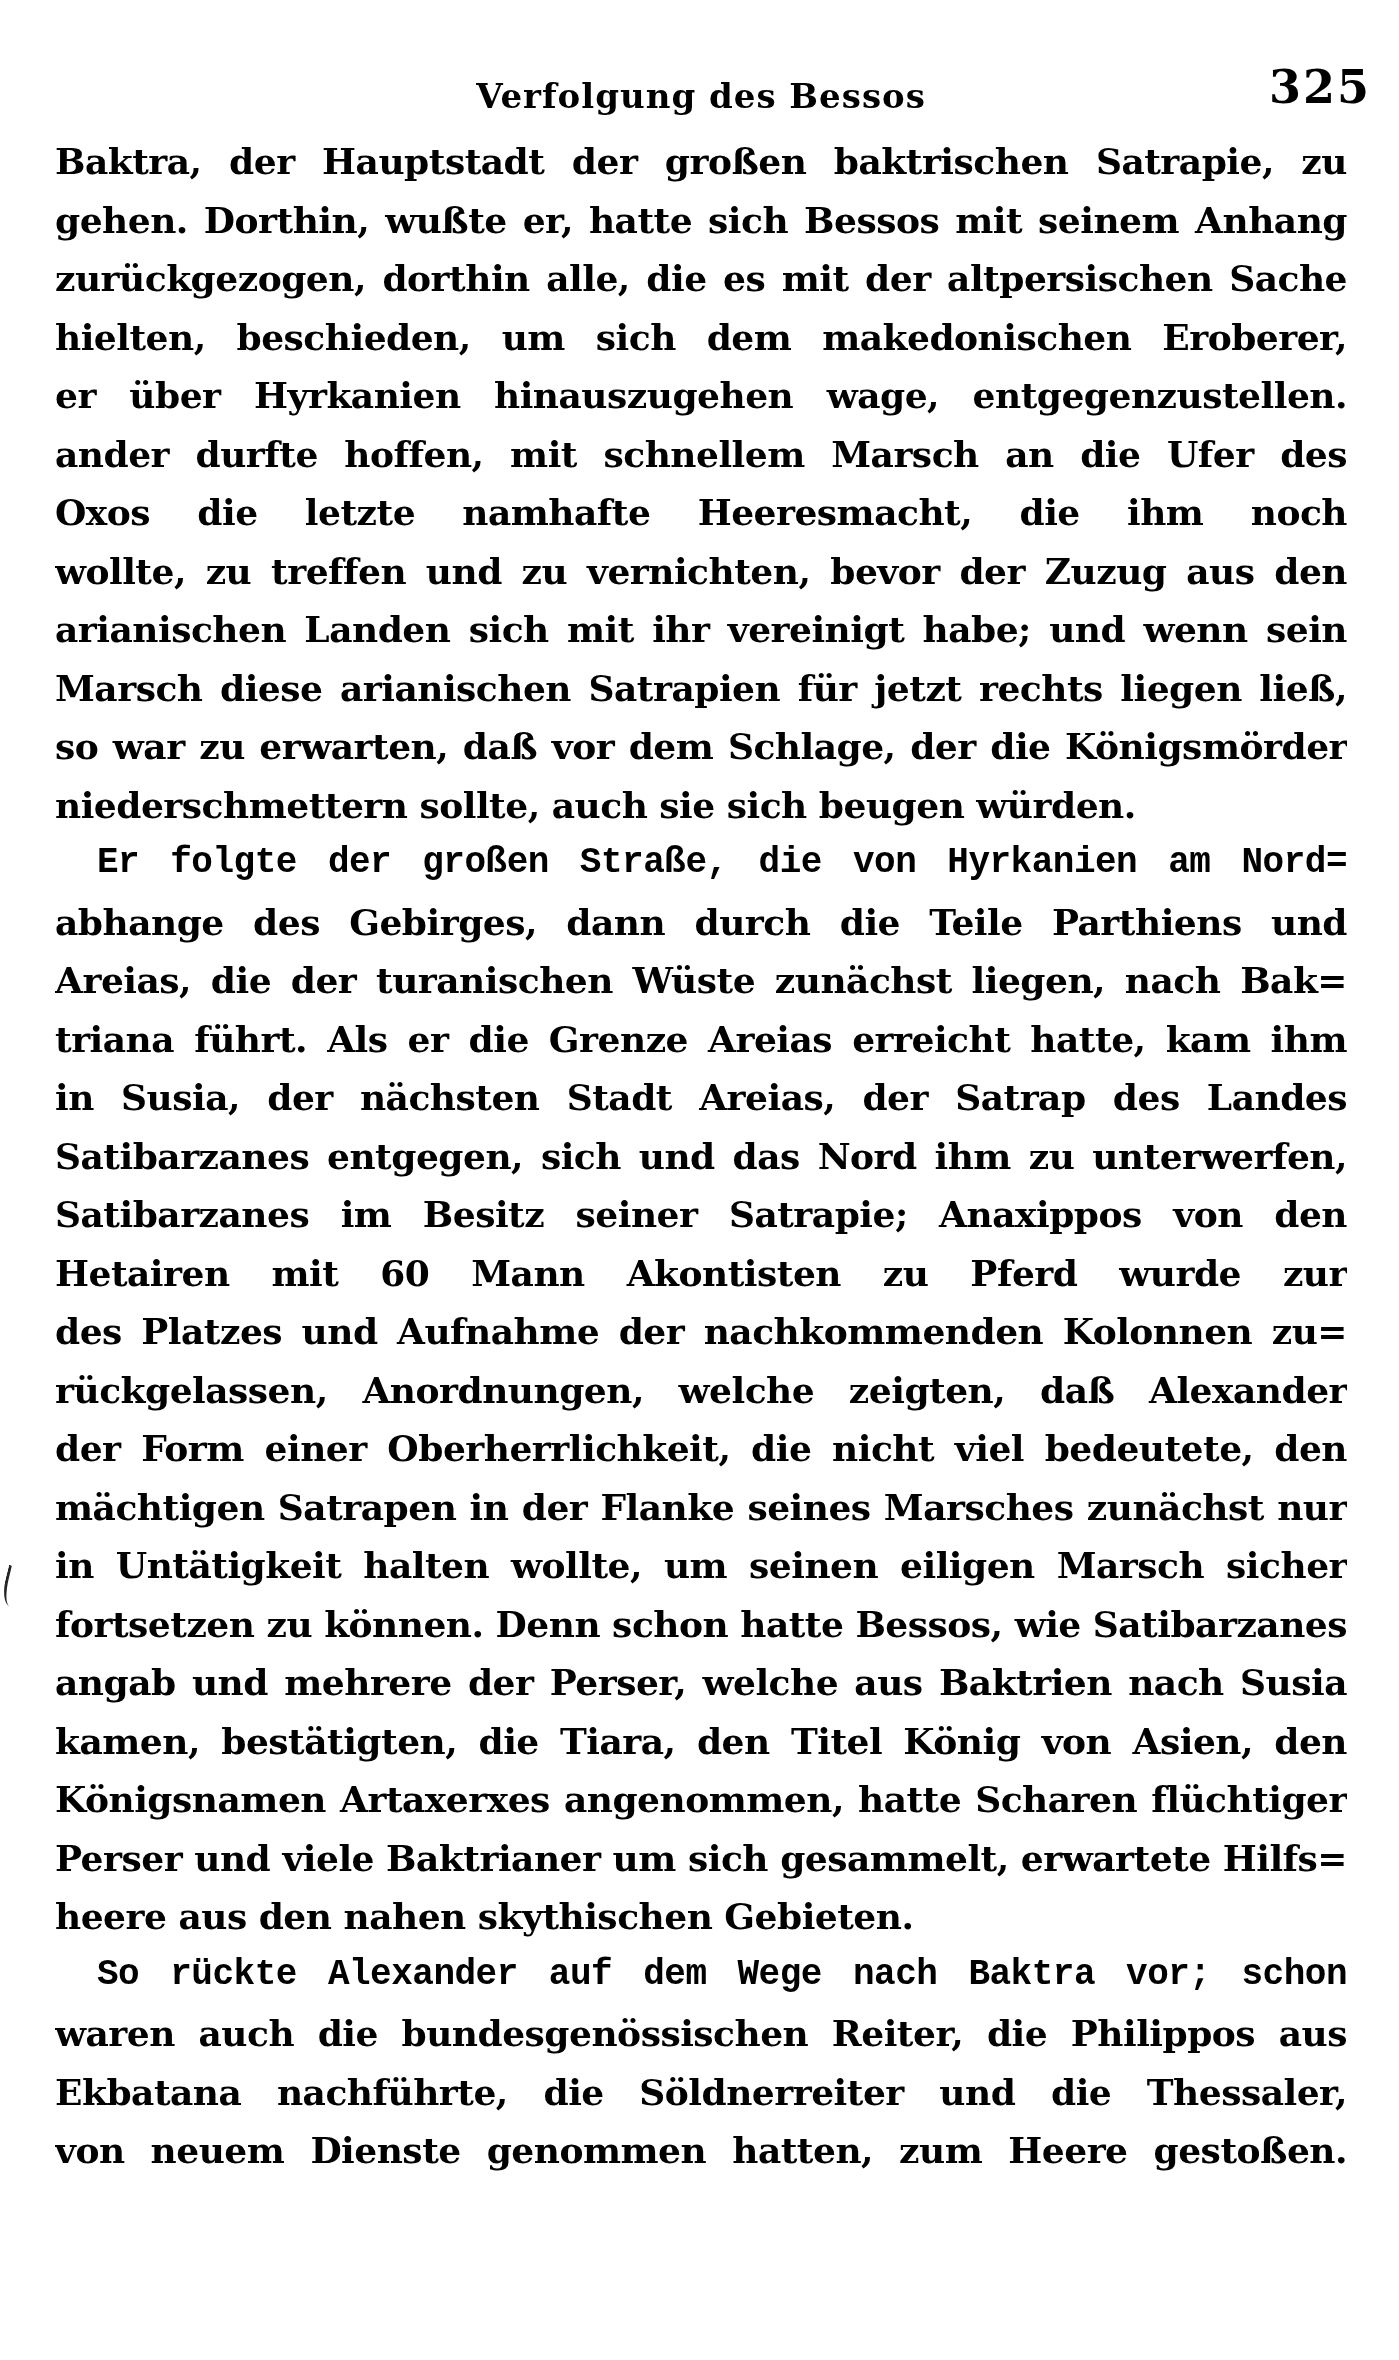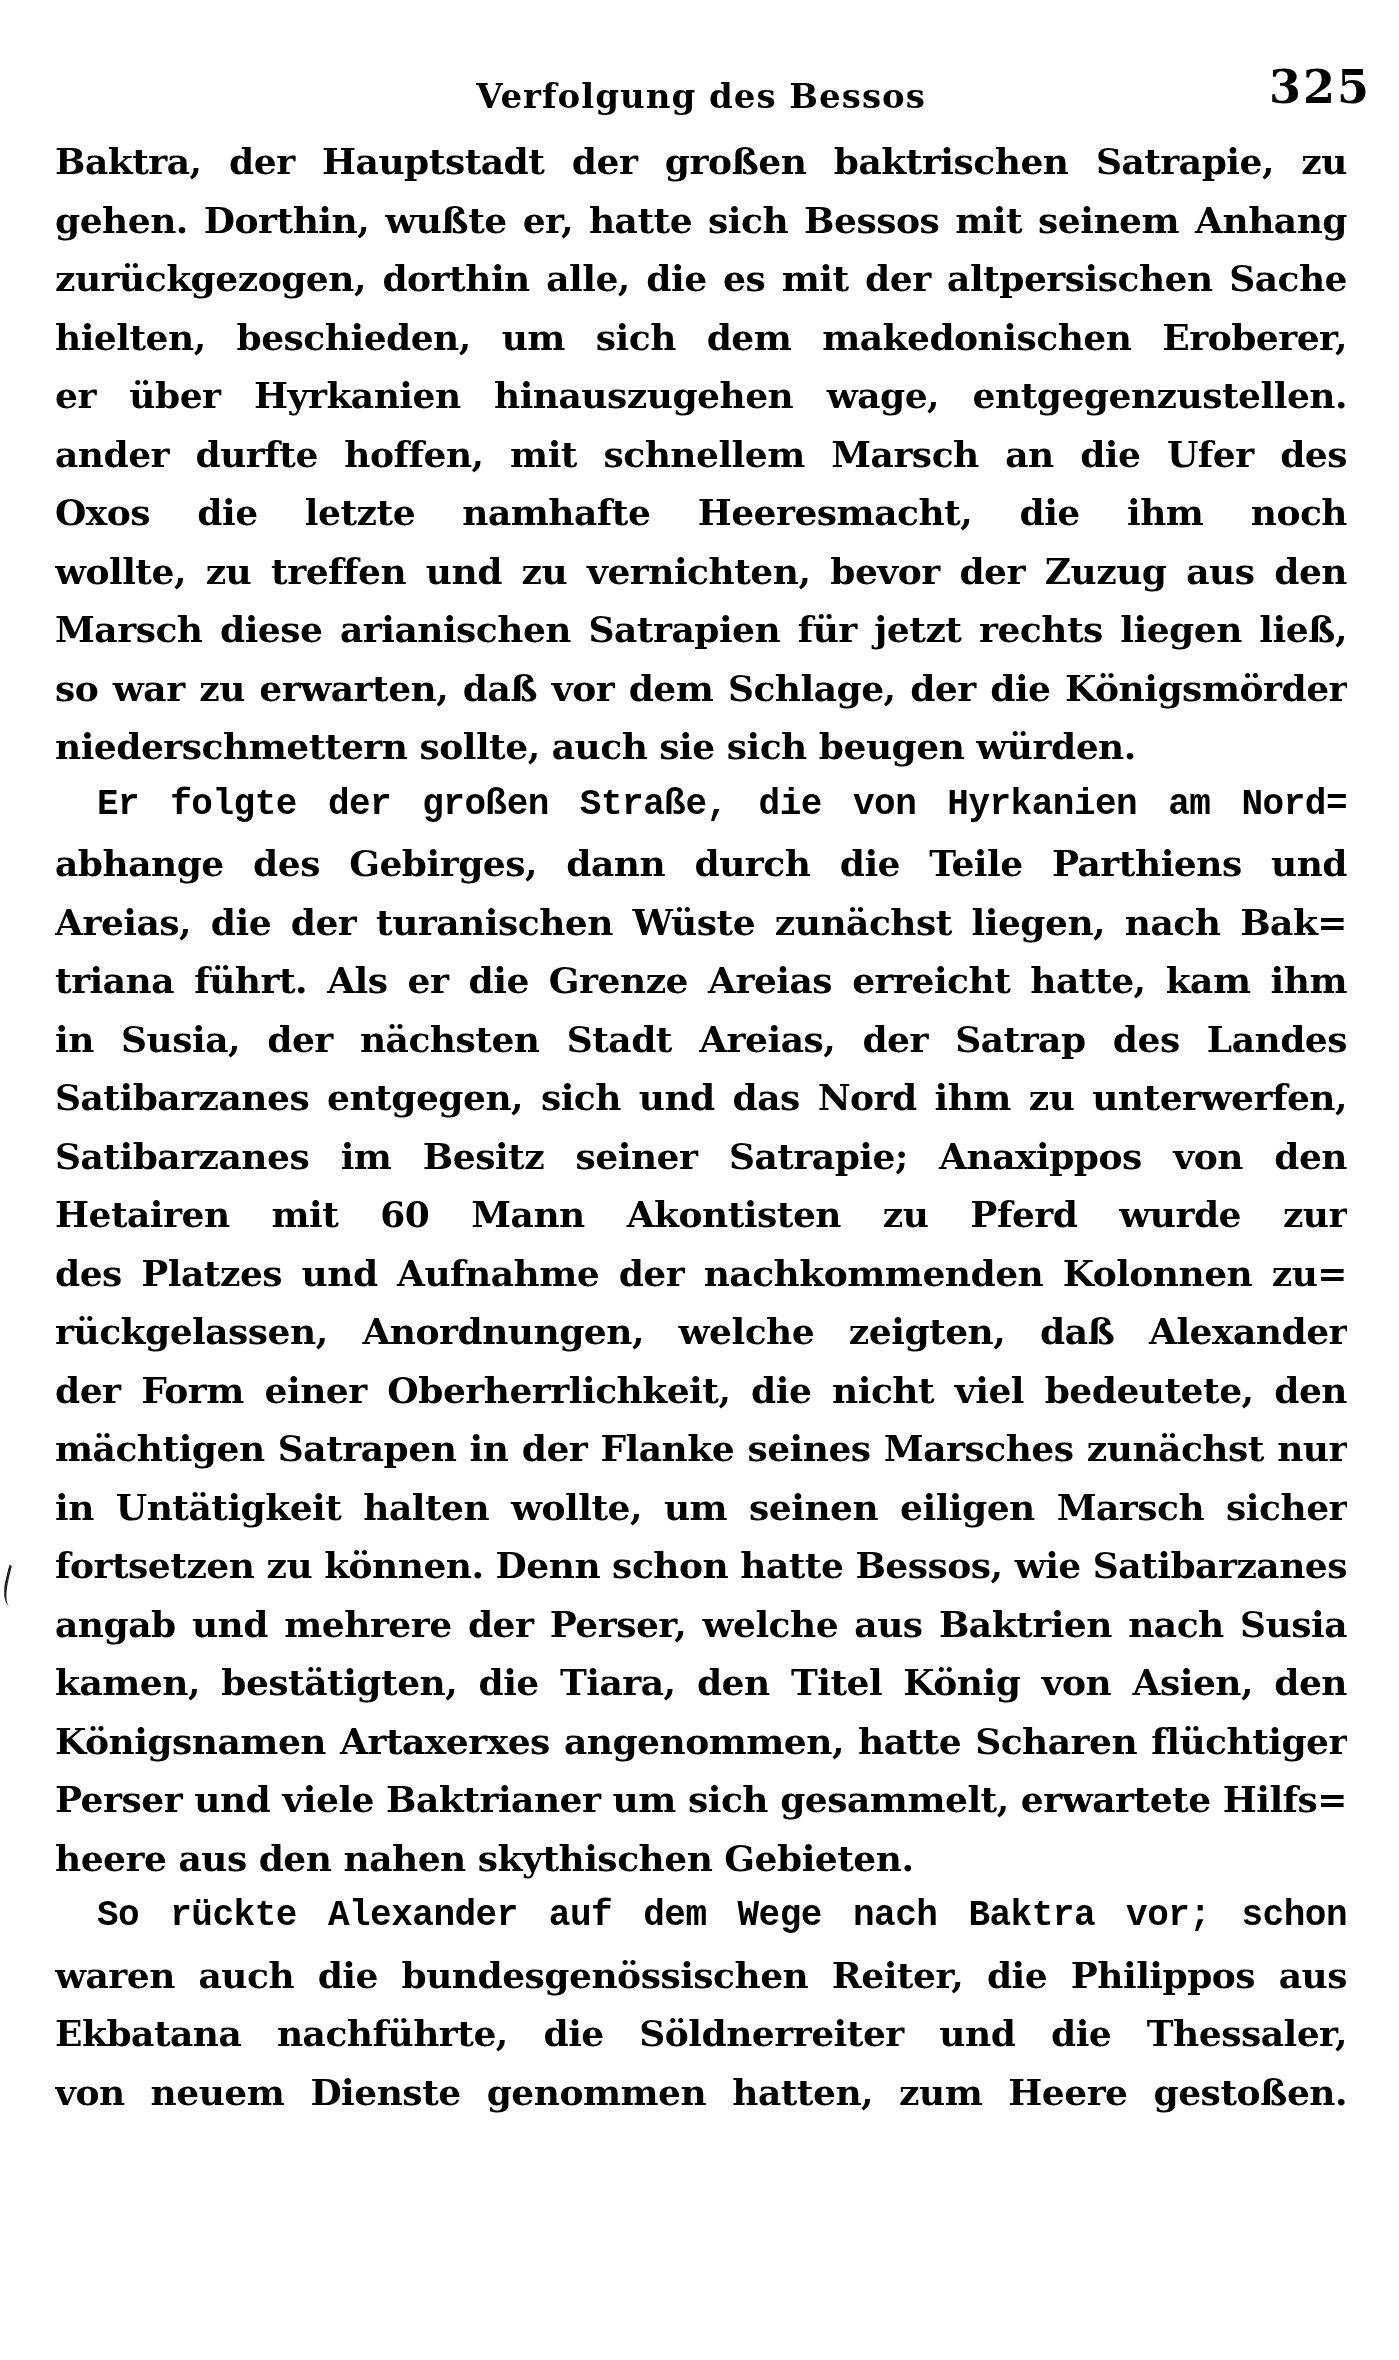--- a/index.html
+++ b/index.html
@@ -63,20 +63,21 @@
   <div class="page-number">325</div>
   <div class="text-block">
       <div class="line">Baktra, der Hauptstadt der großen baktrischen Satrapie, zu</div>
       <div class="line">gehen. Dorthin, wußte er, hatte sich Bessos mit seinem Anhang</div>
       <div class="line">zurückgezogen, dorthin alle, die es mit der altpersischen Sache</div>
       <div class="line">hielten, beschieden, um sich dem makedonischen Eroberer, wenn</div>
       <div class="line">er über Hyrkanien hinauszugehen wage, entgegenzustellen. Alex=</div>
       <div class="line">ander durfte hoffen, mit schnellem Marsch an die Ufer des</div>
       <div class="line">Oxos die letzte namhafte Heeresmacht, die ihm noch widerstehen</div>
       <div class="line">wollte, zu treffen und zu vernichten, bevor der Zuzug aus den</div>
+      <div class="line">arianischen Landen sich mit ihr vereinigt habe; und wenn sein</div>
       <div class="line">Marsch diese arianischen Satrapien für jetzt rechts liegen ließ,</div>
       <div class="line">so war zu erwarten, daß vor dem Schlage, der die Königsmörder</div>
       <div class="line end">niederschmettern sollte, auch sie sich beugen würden.</div>
       <div class="line indent">Er folgte der großen Straße, die von Hyrkanien am Nord=</div>
       <div class="line">abhange des Gebirges, dann durch die Teile Parthiens und</div>
       <div class="line">Areias, die der turanischen Wüste zunächst liegen, nach Bak=</div>
       <div class="line">triana führt. Als er die Grenze Areias erreicht hatte, kam ihm</div>
       <div class="line">in Susia, der nächsten Stadt Areias, der Satrap des Landes</div>
       <div class="line">Satibarzanes entgegen, sich und das Nord ihm zu unterwerfen,</div>
       <div class="line">Satibarzanes im Besitz seiner Satrapie; Anaxippos von den</div>

